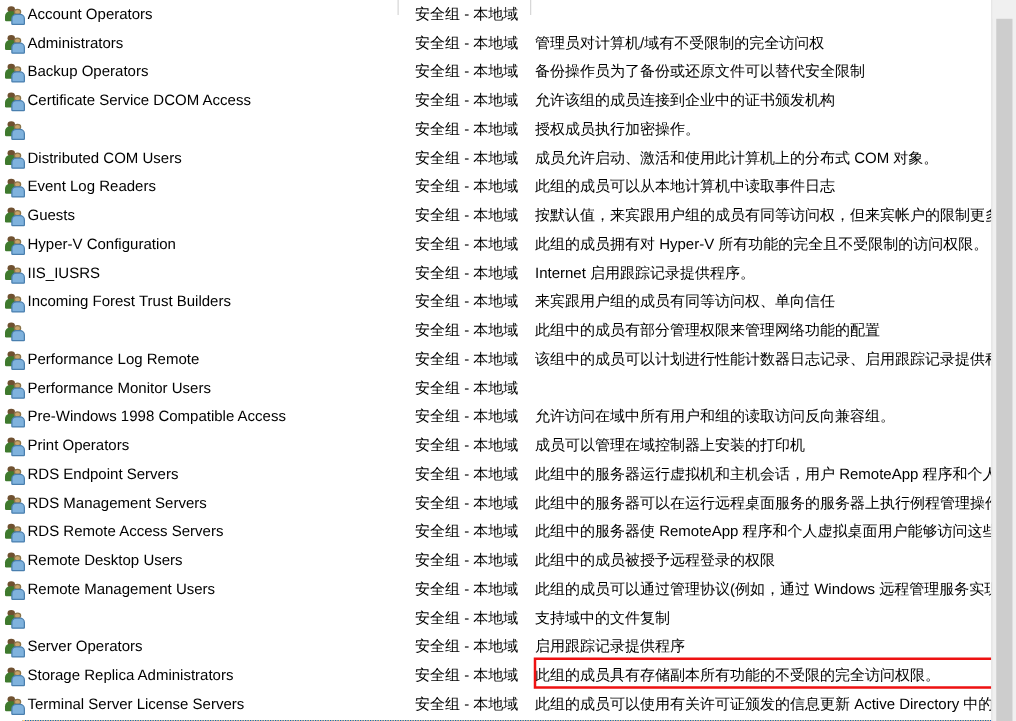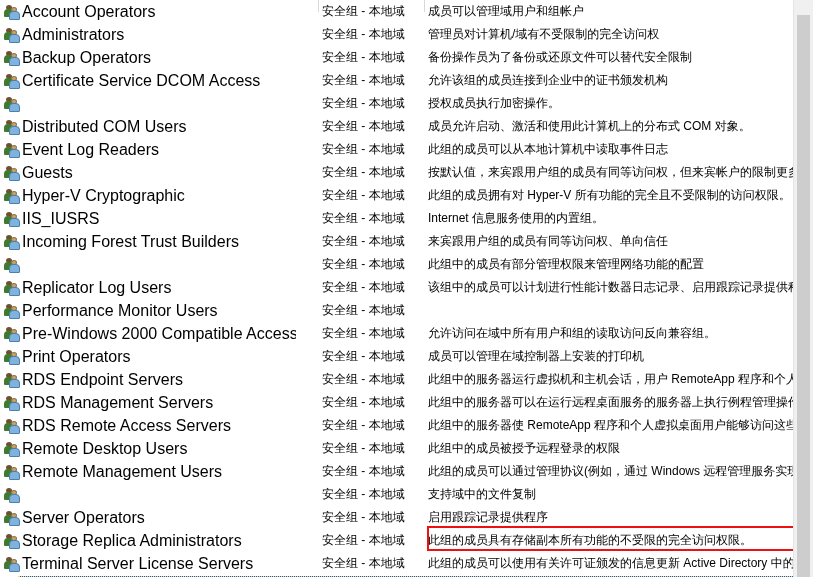--- a/index.html
+++ b/index.html
@@ -60,25 +60,25 @@
     outline-offset: -1px;
   }
 
   .cell-name {
     position: absolute;
     left: 22px;
     top: 0;
     width: 274px;
     overflow: hidden;
     text-overflow: clip;
-    font-size: 16px;
+    font-size: 12px;
   }
   .cell-type {
     position: absolute;
-    left: 322px;
+    left: 332px;
     top: 0;
     width: 100px;
     overflow: hidden;
     font-size: 12px;
   }
   .cell-desc {
     position: absolute;
     left: 428px;
     top: 0;
     width: 382px;
@@ -166,21 +166,20 @@
   <div id="rows-container">
       <div class="row">
         <span class="grp-icon">
           <span class="fig head-a"></span>
           <span class="fig body-a"></span>
           <span class="fig head-b"></span>
           <span class="fig body-b"></span>
         </span>
         <span class="cell-name">Account Operators</span>
         <span class="cell-type">安全组 - 本地域</span>
-        <span class="cell-desc">成员可以管理域用户和组帐户</span>
       </div>
       <div class="row">
         <span class="grp-icon">
           <span class="fig head-a"></span>
           <span class="fig body-a"></span>
           <span class="fig head-b"></span>
           <span class="fig body-b"></span>
         </span>
         <span class="cell-name">Administrators</span>
         <span class="cell-type">安全组 - 本地域</span>
@@ -251,34 +250,34 @@
         <span class="cell-type">安全组 - 本地域</span>
         <span class="cell-desc">按默认值，来宾跟用户组的成员有同等访问权，但来宾帐户的限制更多</span>
       </div>
       <div class="row">
         <span class="grp-icon">
           <span class="fig head-a"></span>
           <span class="fig body-a"></span>
           <span class="fig head-b"></span>
           <span class="fig body-b"></span>
         </span>
-        <span class="cell-name">Hyper-V Cryptographic</span>
+        <span class="cell-name">Hyper-V Configuration</span>
         <span class="cell-type">安全组 - 本地域</span>
         <span class="cell-desc">此组的成员拥有对 Hyper-V 所有功能的完全且不受限制的访问权限。</span>
       </div>
       <div class="row">
         <span class="grp-icon">
           <span class="fig head-a"></span>
           <span class="fig body-a"></span>
           <span class="fig head-b"></span>
           <span class="fig body-b"></span>
         </span>
         <span class="cell-name">IIS_IUSRS</span>
         <span class="cell-type">安全组 - 本地域</span>
-        <span class="cell-desc">Internet 信息服务使用的内置组。</span>
+        <span class="cell-desc">Internet 启用跟踪记录提供程序。</span>
       </div>
       <div class="row">
         <span class="grp-icon">
           <span class="fig head-a"></span>
           <span class="fig body-a"></span>
           <span class="fig head-b"></span>
           <span class="fig body-b"></span>
         </span>
         <span class="cell-name">Incoming Forest Trust Builders</span>
         <span class="cell-type">安全组 - 本地域</span>
@@ -294,42 +293,42 @@
         <span class="cell-type">安全组 - 本地域</span>
         <span class="cell-desc">此组中的成员有部分管理权限来管理网络功能的配置</span>
       </div>
       <div class="row">
         <span class="grp-icon">
           <span class="fig head-a"></span>
           <span class="fig body-a"></span>
           <span class="fig head-b"></span>
           <span class="fig body-b"></span>
         </span>
-        <span class="cell-name">Replicator Log Users</span>
+        <span class="cell-name">Performance Log Remote</span>
         <span class="cell-type">安全组 - 本地域</span>
         <span class="cell-desc">该组中的成员可以计划进行性能计数器日志记录、启用跟踪记录提供程序</span>
       </div>
       <div class="row">
         <span class="grp-icon">
           <span class="fig head-a"></span>
           <span class="fig body-a"></span>
           <span class="fig head-b"></span>
           <span class="fig body-b"></span>
         </span>
         <span class="cell-name">Performance Monitor Users</span>
         <span class="cell-type">安全组 - 本地域</span>
       </div>
       <div class="row">
         <span class="grp-icon">
           <span class="fig head-a"></span>
           <span class="fig body-a"></span>
           <span class="fig head-b"></span>
           <span class="fig body-b"></span>
         </span>
-        <span class="cell-name">Pre-Windows 2000 Compatible Access</span>
+        <span class="cell-name">Pre-Windows 1998 Compatible Access</span>
         <span class="cell-type">安全组 - 本地域</span>
         <span class="cell-desc">允许访问在域中所有用户和组的读取访问反向兼容组。</span>
       </div>
       <div class="row">
         <span class="grp-icon">
           <span class="fig head-a"></span>
           <span class="fig body-a"></span>
           <span class="fig head-b"></span>
           <span class="fig body-b"></span>
         </span>

